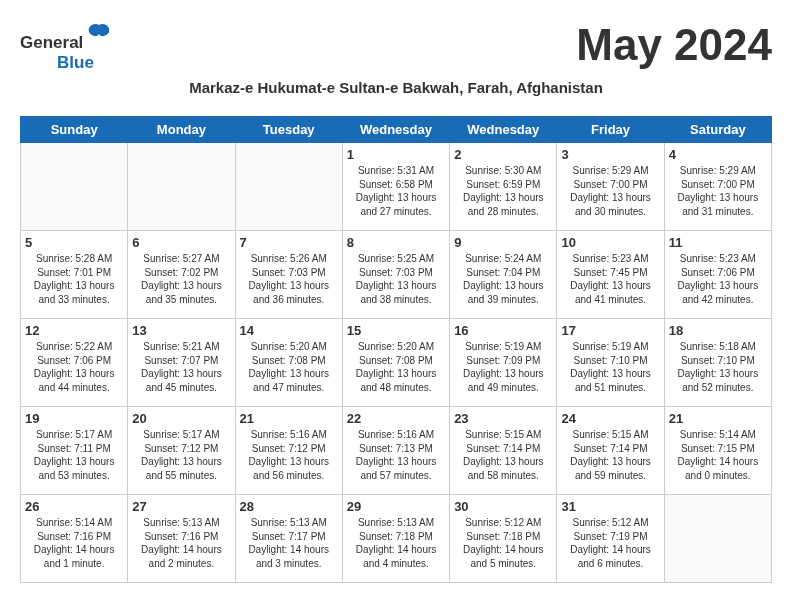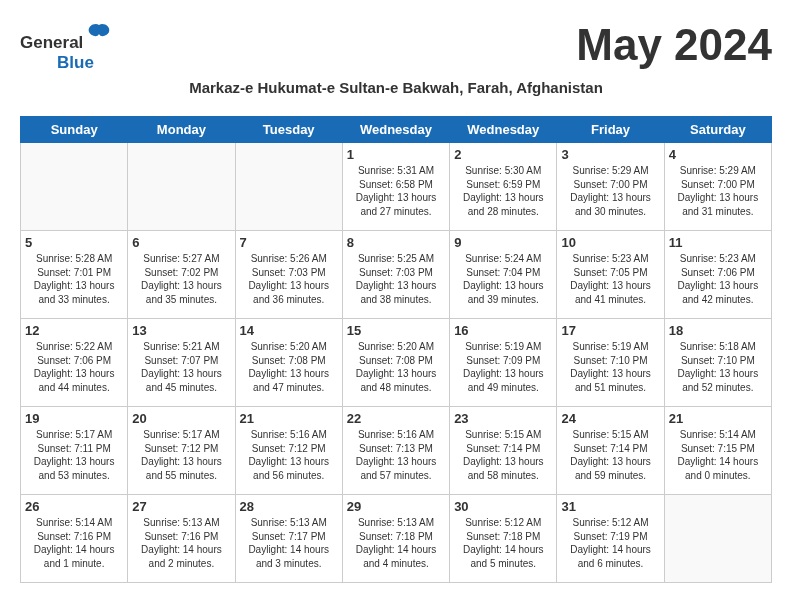--- a/index.html
+++ b/index.html
@@ -177,21 +177,21 @@
           <td>
             <div class="day-num">9</div>
             <div class="day-info">Sunrise: 5:24 AM
 Sunset: 7:04 PM
 Daylight: 13 hours
 and 39 minutes.</div>
           </td>
           <td>
             <div class="day-num">10</div>
             <div class="day-info">Sunrise: 5:23 AM
-Sunset: 7:05 PM
+Sunset: 7:45 PM
 Daylight: 13 hours
 and 41 minutes.</div>
           </td>
           <td>
             <div class="day-num">11</div>
             <div class="day-info">Sunrise: 5:23 AM
 Sunset: 7:06 PM
 Daylight: 13 hours
 and 42 minutes.</div>
           </td>

